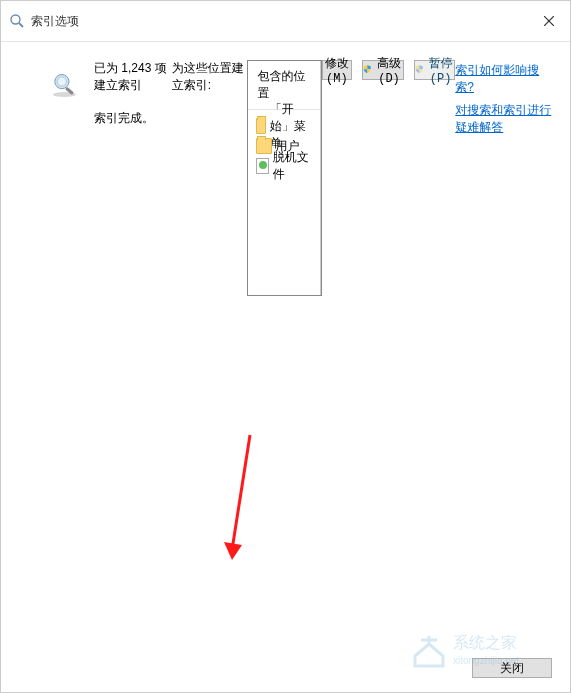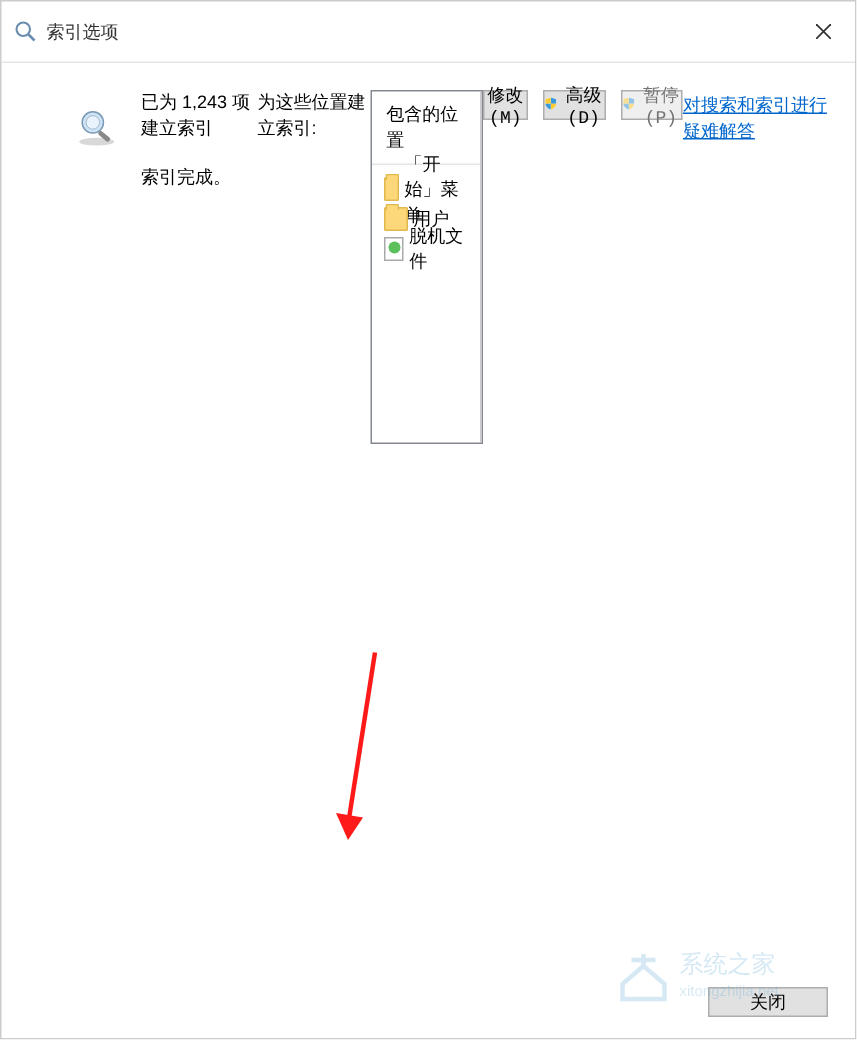--- a/index.html
+++ b/index.html
@@ -103,21 +103,21 @@
       border: 1px solid #adadad;
       display: flex;
       align-items: center;
       justify-content: center;
       font-size: 12px;
       font-family: Liberation Mono, monospace;
       cursor: default;
       gap: 4px;
     }
     .win-btn.disabled {
-      color: #737373;
+      color: #0c4a6e;
       background: #efefef;
     }
     .shield {
       width: 14px; height: 14px;
       display: inline-block;
     }
     .links-col { margin-top: 2px; }
     .link {
       color: #0066cc;
       text-decoration: underline;
@@ -222,20 +222,21 @@
               <path d="M1 2 L7 0 V7 L1 7 Z" fill="#ffcc33"></path>
               <path d="M7 7 L13 7 C13 11 7 14 7 14 Z" fill="#ffcc33"></path>
               <path d="M1 7 L7 7 V14 C7 14 1 11 1 7 Z" fill="#3a9bdc"></path>
             </svg>
         </span>
         <span>暂停(P)</span>
       </button>
     </div>
 
     <div class="links-col">
+      <div><a class="link">索引如何影响搜索?</a></div>
       <div><a class="link">对搜索和索引进行疑难解答</a></div>
     </div>
 
   </div>
 
   <div class="footer">
     <button class="win-btn">
       <span>关闭</span>
     </button>
   </div>

